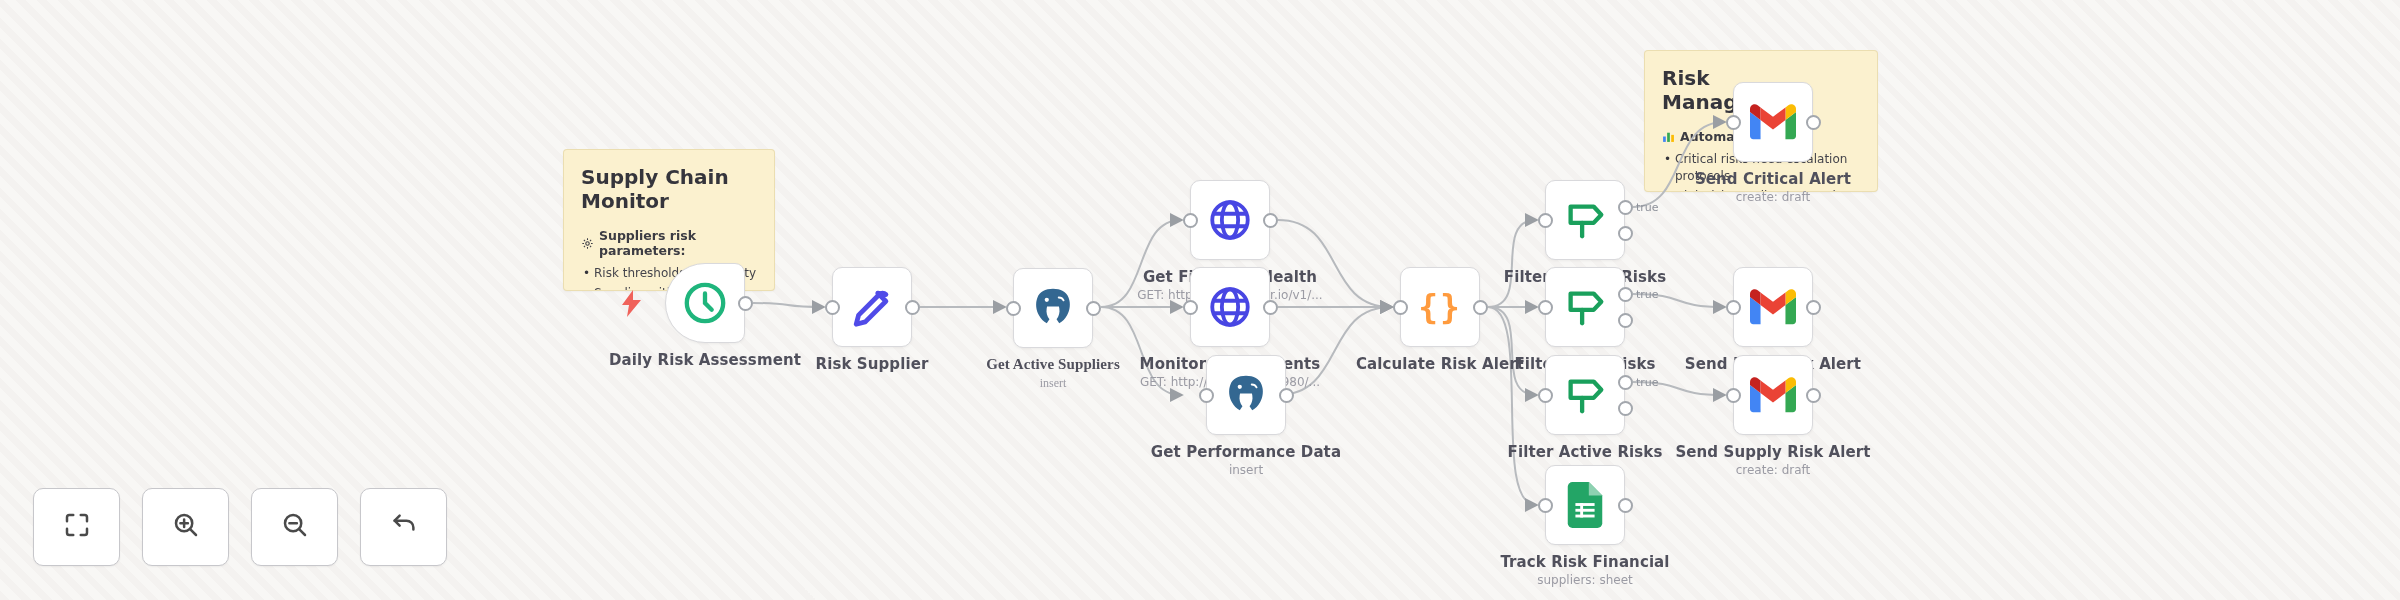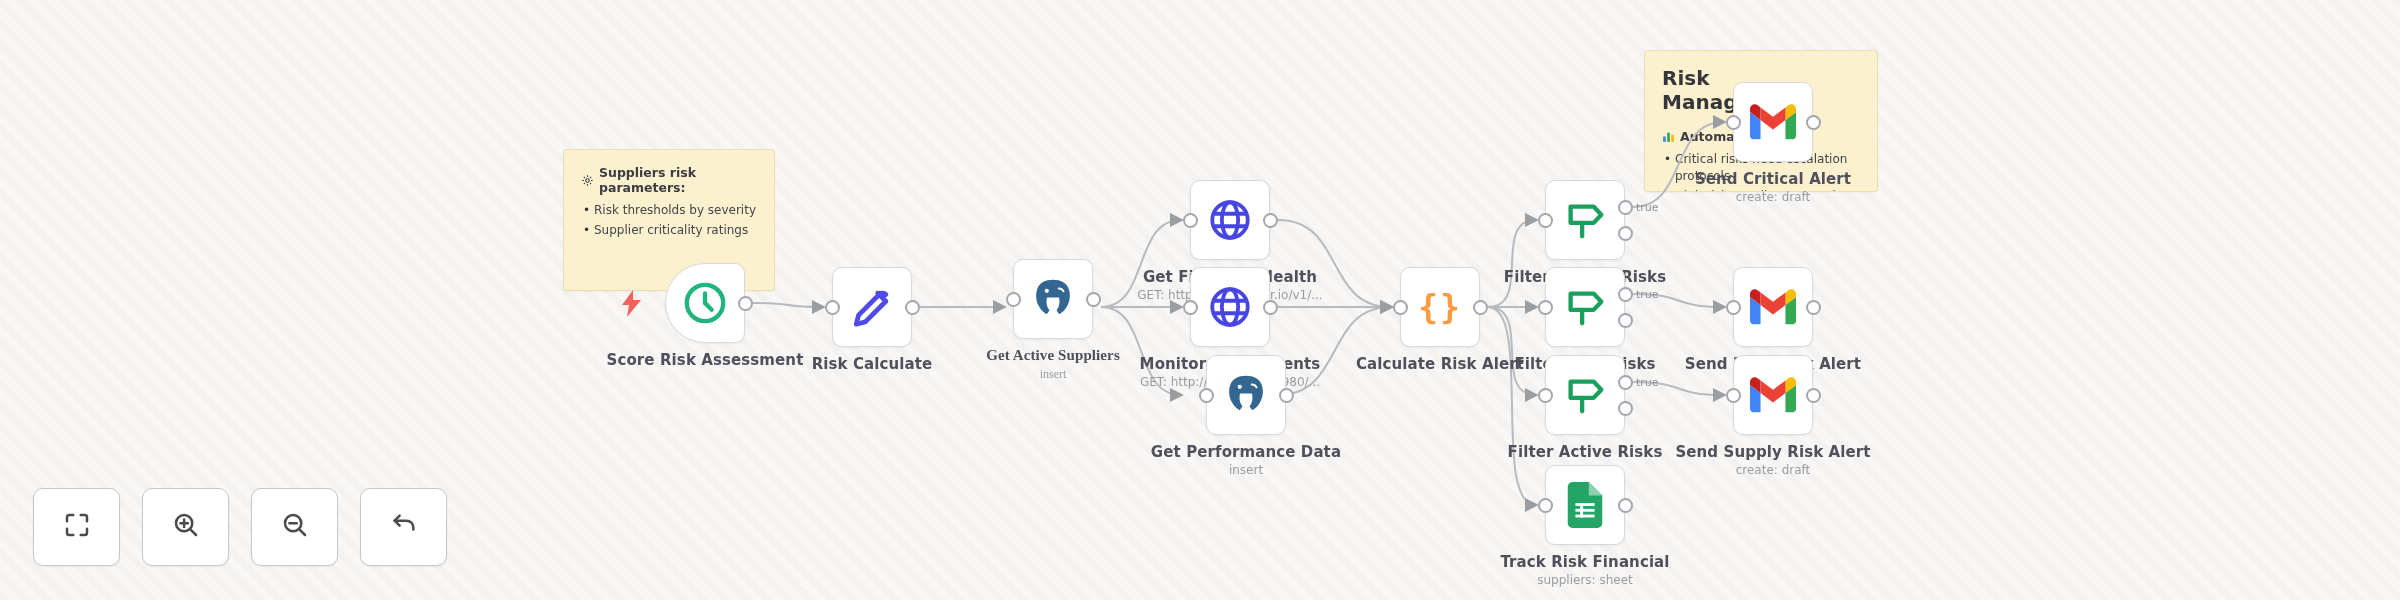--- a/index.html
+++ b/index.html
@@ -88,20 +88,21 @@
       </g>
     <g id="wire-labels">
         <text x="1636" y="211" class="wire-label">true</text>
         <text x="1636" y="298" class="wire-label">true</text>
         <text x="1636" y="386" class="wire-label">true</text>
       </g>
   </svg>
 
   <div id="notes-layer">
       <div class="note" style="left: 563px; top: 149px; width: 212px; height: 142px; background: rgb(251, 241, 207);">
+    <div class="note-title">Supply Chain Monitor</div>
     <div class="note-heading">
       <span class="h-icon">
             <svg viewBox="0 0 24 24" fill="none" stroke="#3c3c43" stroke-width="2">
               <circle cx="12" cy="12" r="3.2"></circle>
               <path d="M12 2.5v3M12 18.5v3M2.5 12h3M18.5 12h3M5.3 5.3l2.1 2.1M16.6 16.6l2.1 2.1M18.7 5.3l-2.1 2.1M7.4 16.6l-2.1 2.1"></path>
             </svg>
           </span>
       <span class="h-text">Suppliers risk parameters:</span>
     </div>
     <ul>
@@ -130,38 +131,38 @@
   <div id="nodes-layer">
       <div class="node-group" style="left: 665px; top: 263px; z-index: 16;">
     <div class="node-box trigger">
       <span class="node-icon">
             <svg viewBox="0 0 48 48" fill="none" stroke="#1fb57c" stroke-width="4.5" stroke-linecap="round">
               <circle cx="24" cy="24" r="19"></circle>
               <path d="M24 14v10l7 7"></path>
             </svg>
           </span>
     </div>
-    <div class="node-label">Score Risk Assessment</div>
+    <div class="node-label">Daily Risk Assessment</div>
     <div class="node-sub"></div>
   <span class="port out" style="left: 72.5px; top: 32.5px;"></span>
       </div>
       <div class="node-group" style="left: 832px; top: 267px; z-index: 16;">
     <div class="node-box">
       <span class="node-icon">
             <svg viewBox="0 0 48 48" fill="none" stroke="#504be8" stroke-width="5" stroke-linejoin="round" stroke-linecap="round">
               <path d="M30 9.5 38.5 18 17 39.5 7.5 42 10 32.5 31.5 11c2-2 5-2 7 0z"></path>
             </svg>
           </span>
     </div>
-    <div class="node-label">Risk Calculate</div>
-    <div class="node-sub"></div>
-  <span class="port in" style="left: -7.5px; top: 32.5px;"></span>
-        <span class="port out" style="left: 72.5px; top: 32.5px;"></span>
-      </div>
-      <div class="node-group" style="left: 1013px; top: 259px; z-index: 16; font-family: Liberation Serif, serif;">
+    <div class="node-label">Risk Supplier</div>
+    <div class="node-sub"></div>
+  <span class="port in" style="left: -7.5px; top: 32.5px;"></span>
+        <span class="port out" style="left: 72.5px; top: 32.5px;"></span>
+      </div>
+      <div class="node-group" style="left: 1013px; top: 268px; z-index: 16; font-family: Liberation Serif, serif;">
     <div class="node-box">
       <span class="node-icon">
             <svg viewBox="0 0 48 48">
               <path fill="#336791" d="M24 4c-8 0-14 3.4-16.3 9.2-2.3 5.8-1.4 13 1.6 18.4 2 3.6 4.8 6.6 8.2 8.4l2.8-4.2c-2.5-3-3.6-7.2-2.9-11.3l.4-2h12.4l.4 2c.7 4.1-.4 8.3-2.9 11.3l2.8 4.2c3.4-1.8 6.2-4.8 8.2-8.4 3-5.4 3.9-12.6 1.6-18.4C38 7.4 32 4 24 4z"></path>
               <circle cx="17.5" cy="15.5" r="2.2" fill="#fff"></circle>
               <path d="M30 13c2 0 4 1 5 3" stroke="#fff" stroke-width="2" fill="none" stroke-linecap="round"></path>
             </svg>
           </span>
     </div>
     <div class="node-label">Get Active Suppliers</div>

